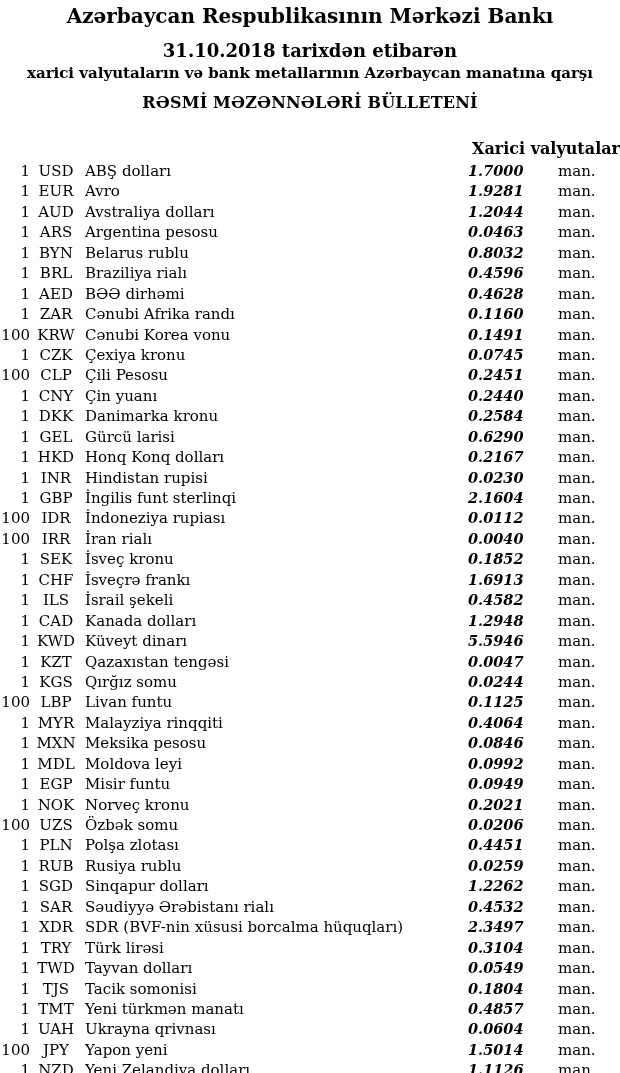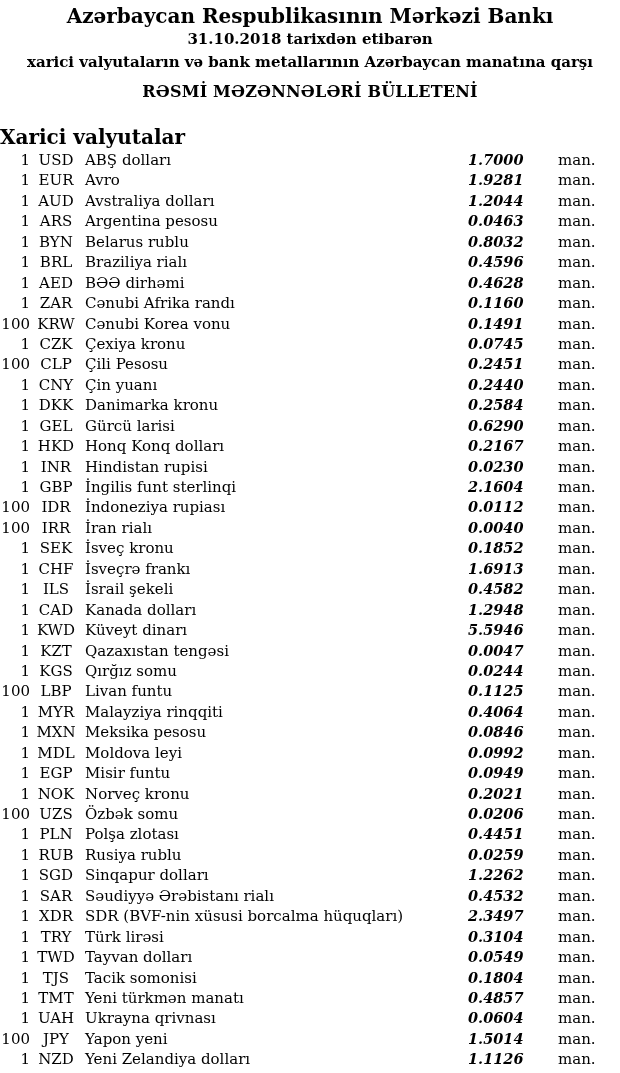--- a/index.html
+++ b/index.html
@@ -14,42 +14,42 @@
   .page { width: 620px; height: 1073px; background: #ffffff; }
 
   .header { text-align: center; }
   .title {
     padding-top: 4px;
     font-size: 20px;
     line-height: 24px;
     font-weight: bold;
   }
   .date-line {
-    margin-top: 2px;
-    font-size: 15px;
+    margin-top: 13px;
+    font-size: 18px;
     line-height: 19px;
     font-weight: bold;
   }
   .subtitle {
     margin-top: 4px;
     font-size: 15px;
     line-height: 19px;
     font-weight: bold;
   }
   .bulletin {
     margin-top: 10px;
     font-size: 16px;
     line-height: 19px;
     font-weight: bold;
     letter-spacing: 0.2px;
   }
   .section-title {
     margin-top: 27px;
-    text-align: left;
-    font-size: 20px;
+    text-align: right;
+    font-size: 16px;
     line-height: 19px;
     font-weight: bold;
   }
 
   .table { margin-top: 3px; }
   .row {
     display: flex;
     align-items: baseline;
     height: 20.45px;
     font-size: 15px;

